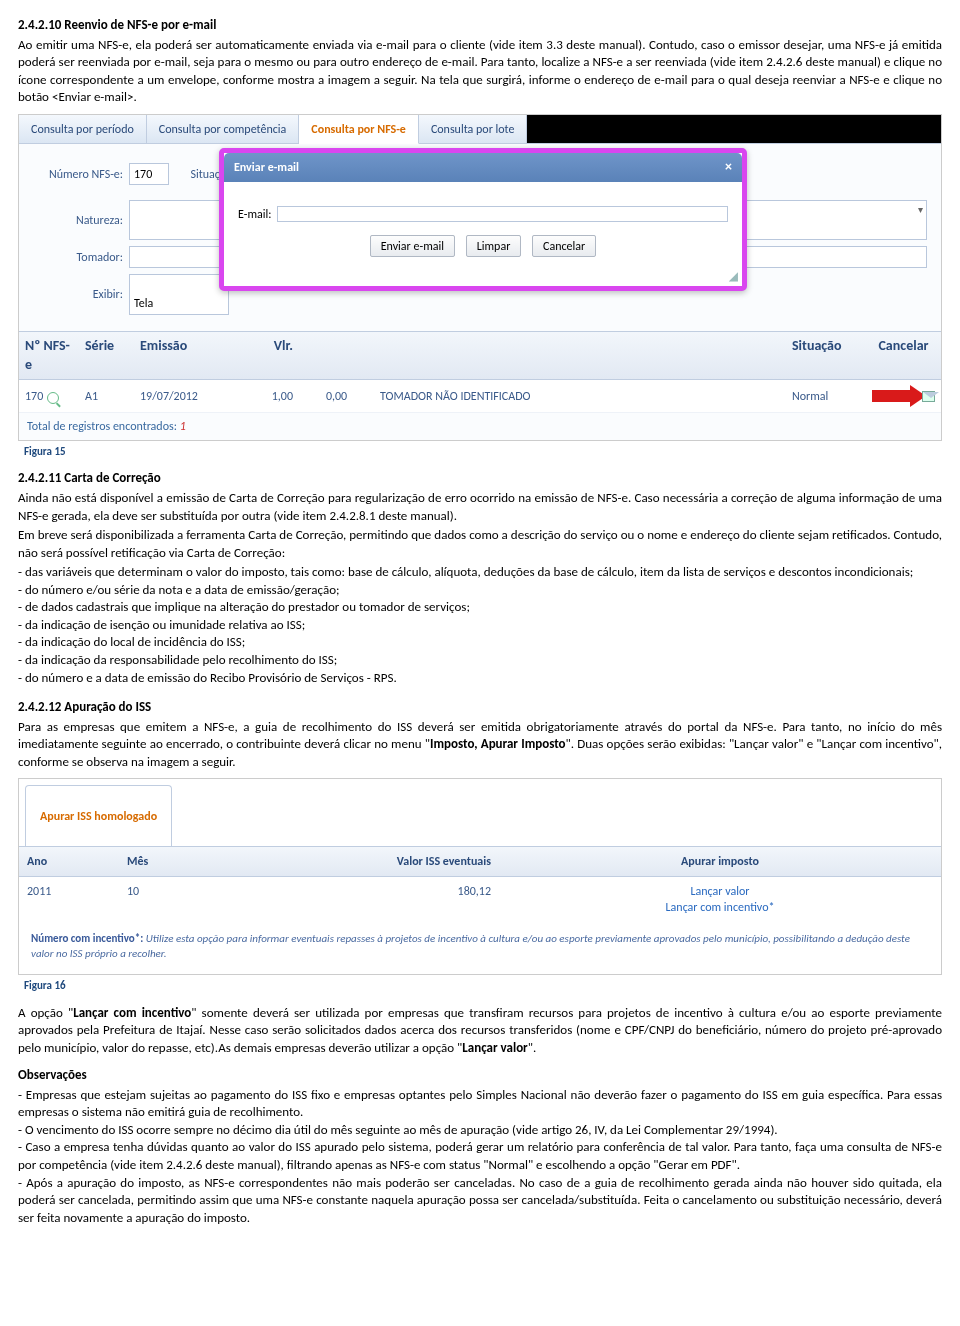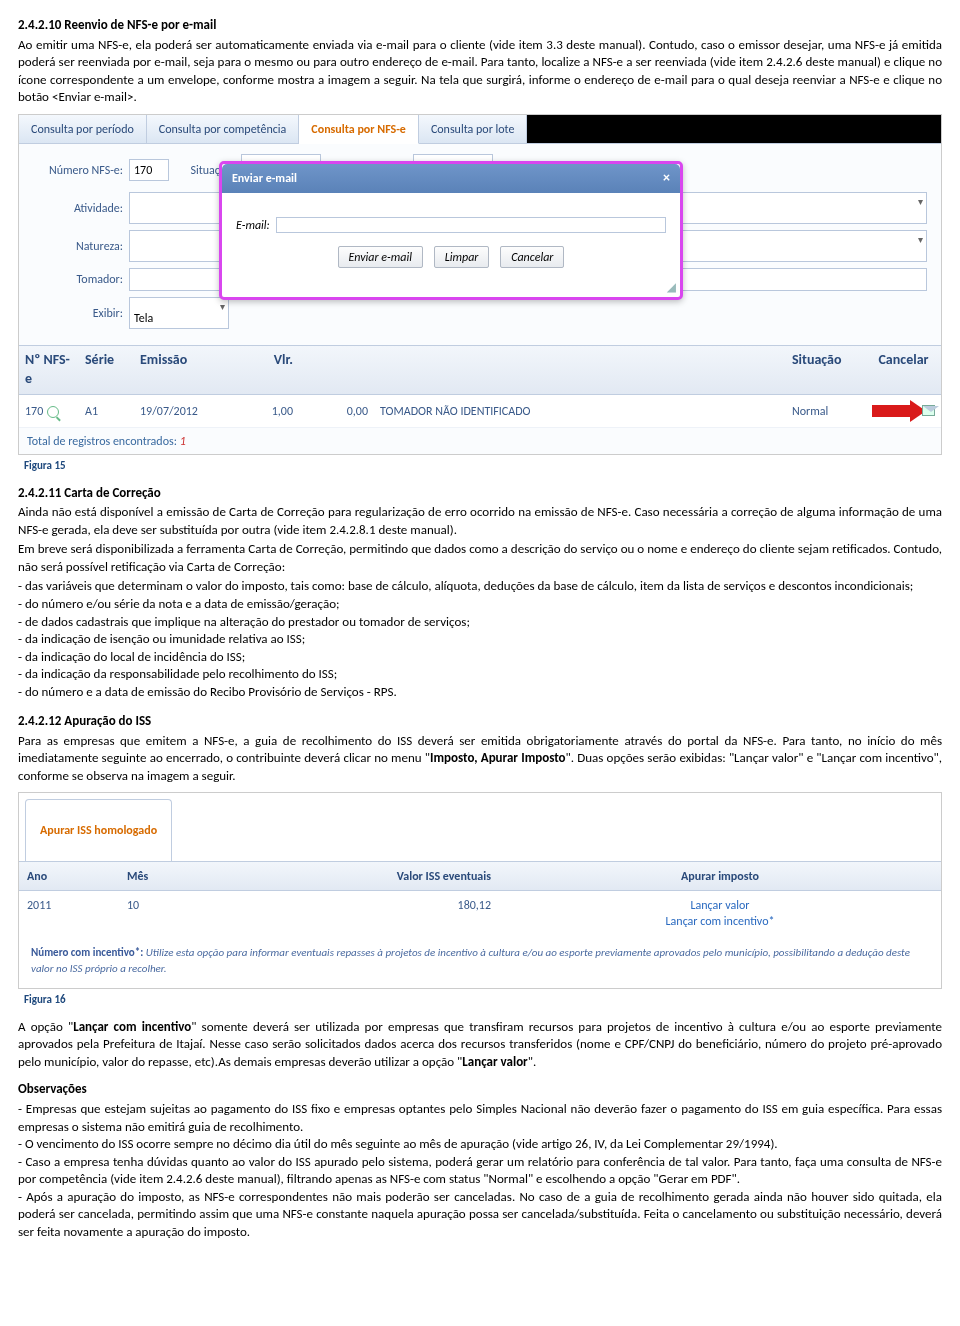--- a/index.html
+++ b/index.html
@@ -11,40 +11,40 @@
   .figure { border: 1px solid #ccc; margin: 8px 0 2px 0; }
 
   
   .tabs { display: flex; background: #000000; border-bottom: 1px solid #c0cde0; }
   .tab { padding: 6px 12px; font-size: 12px; color: #2a4a7a; border-right: 1px solid #c0cde0; background: linear-gradient(#f4f8fd,#dbe6f3); cursor: pointer; }
   .tab.active { color: #d76b00; font-weight: bold; background: #fff; border-bottom: 1px solid #fff; margin-bottom: -1px; }
   .filters { padding: 10px 14px; background: #fafcfe; font-size: 12px; position: relative; }
   .filt-row { display: flex; align-items: center; margin-bottom: 6px; gap: 6px; }
   .flabel { color: #3a5a8a; width: 90px; text-align: right; }
   .finput { border: 1px solid #b9c7dc; background: #fff; padding: 2px 4px; font-size: 12px; }
-  .fdrop { border: 1px solid #b9c7dc; background: #fff; padding: 12px 16px 2px 4px; font-size: 12px; position: relative; }
+  .fdrop { border: 1px solid #b9c7dc; background: #fff; padding: 20px 16px 2px 4px; font-size: 12px; position: relative; }
   .fdrop::after { content: "▾"; position: absolute; right: 3px; top: 2px; font-size: 10px; color: #666; }
   
-  .dialog { position: absolute; top: 17px; left: 200px; width: 464px; background: #fff; border: 3px solid #d946ef; border-radius: 5px; box-shadow: 0 2px 6px rgba(0,0,0,0.25); }
+  .dialog { position: absolute; top: 4px; left: 200px; width: 528px; background: #fff; border: 5px solid #d946ef; border-radius: 5px; box-shadow: 0 2px 6px rgba(0,0,0,0.25); }
   .dlg-head { background: linear-gradient(#6f95c9,#5a82b8); color: #fff; font-weight: bold; padding: 5px 10px; border-radius: 5px 5px 0 0; display: flex; justify-content: space-between; align-items: center; font-size: 12px; }
   .dlg-close { color: #fff; font-size: 14px; cursor: pointer; }
-  .dlg-body { padding: 24px 14px 14px; font-style: italic; }
+  .dlg-body { padding: 24px 14px 14px; }
   .dlg-field-row { display: flex; align-items: center; gap: 6px; margin-bottom: 16px; }
   .dlg-btns { text-align: center; }
   .dlg-btn { border: 1px solid #b0b8c4; background: linear-gradient(#fdfdfd,#e8ebef); padding: 3px 10px; font-size: 12px; margin: 0 4px; border-radius: 2px; cursor: pointer; }
   .dlg-resize { text-align: right; padding: 0 4px 2px 0; color: #9bb; font-size: 12px; }
 
   .thead-row { display: flex; background: linear-gradient(#f2f6fb,#e2e9f3); border-top: 1px solid #c0cde0; border-bottom: 1px solid #c0cde0; font-size: 14px; color: #2a4a7a; font-weight: bold; }
   .th, .td { padding: 5px 6px; }
   .trow { display: flex; font-size: 12px; color: #3a5a8a; border-bottom: 1px solid #eef2f8; align-items: center; }
   .col-num { width: 60px; }
   .col-ser { width: 55px; }
   .col-emi { width: 90px; }
   .col-vlr { width: 75px; text-align: right; }
-  .col-vlr2 { width: 75px; text-align: right; }
+  .col-vlr2 { width: 75px; text-align: center; }
   .col-tom { flex: 1; }
   .col-sit { width: 80px; }
   .col-can { width: 75px; text-align: center; }
   .mag { display: inline-block; width: 12px; height: 12px; border: 1.5px solid #6b8; border-radius: 50%; position: relative; vertical-align: middle; margin-left: 4px; }
   .mag::after { content: ""; position: absolute; width: 5px; height: 1.5px; background: #6b8; bottom: -3px; right: -3px; transform: rotate(45deg); }
   .arrow-red { position: relative; width: 60px; height: 22px; }
   .arrow-red .shaft { position: absolute; left: 0; top: 5px; width: 38px; height: 12px; background: #d91a1a; }
   .arrow-red .head { position: absolute; left: 38px; top: 0; width: 0; height: 0; border-left: 16px solid #d91a1a; border-top: 11px solid transparent; border-bottom: 11px solid transparent; }
   .envelope { display: inline-block; width: 16px; height: 11px; border: 1px solid #7a9; background: #dfe; position: relative; vertical-align: middle; }
   .envelope::before { content: ""; position: absolute; left: 0; top: 0; width: 0; height: 0; border-left: 8px solid transparent; border-right: 8px solid transparent; border-top: 6px solid #bcd; }
@@ -83,24 +83,20 @@
     <div class="tab">Consulta por lote</div>
   </div>
   <div class="filters">
     <div class="filt-row">
       <span class="flabel">Número NFS-e:</span>
       <span class="finput" style="width:40px">170</span>
       <span class="flabel" style="width:60px">Situação:</span>
       <span class="fdrop" style="width:80px">Todos</span>
       <span class="flabel" style="width:80px">Local prest.:</span>
       <span class="fdrop" style="width:80px">Todos</span>
-    </div>
-    <div class="filt-row">
-      <span class="flabel">Atividade:</span>
-      <span class="fdrop" style="flex:1">&nbsp;</span>
     </div>
     <div class="filt-row">
       <span class="flabel">Natureza:</span>
       <span class="fdrop" style="flex:1">&nbsp;</span>
     </div>
     <div class="filt-row">
       <span class="flabel">Tomador:</span>
       <span class="finput" style="flex:1">&nbsp;</span>
     </div>
     <div class="filt-row">

